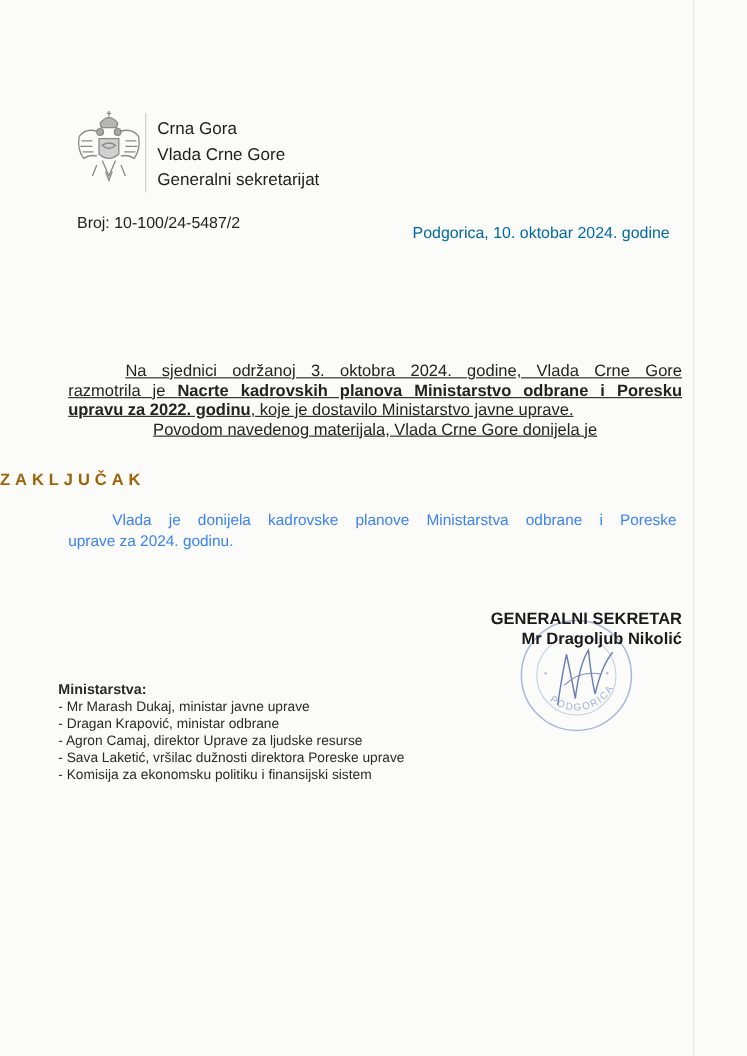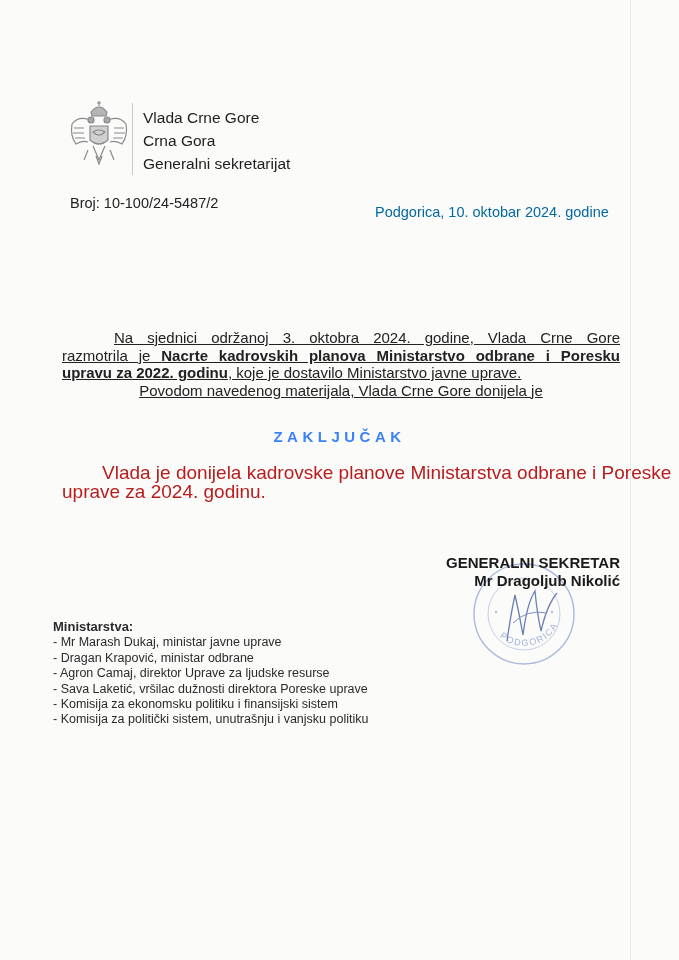--- a/index.html
+++ b/index.html
@@ -37,26 +37,26 @@
       position: absolute; left: 62px; top: 329px; width: 558px;
       font-size: 15px; line-height: 17.5px; color: #222;
       text-align: justify;
     }
     .body-text .indent { display: inline-block; width: 52px; }
     .body-text b { font-weight: bold; }
     .line { display: block; text-align: justify; text-align-last: justify; white-space: nowrap; text-decoration: underline; }
     .line.center { text-align: center; text-align-last: center; }
     .title {
       position: absolute; left: 0; width: 679px; top: 428px;
-      text-align: center; font-weight: bold; font-size: 15px; letter-spacing: 4.5px;
-      color: #3b82f6;
+      font-weight: bold; font-size: 15px; letter-spacing: 4.5px;
+      color: #a16207;
     }
     .conclusion {
       position: absolute; left: 62px; top: 463px; width: 553px;
-      font-size: 19px; line-height: 19px; color: #b91c1c;
+      font-size: 14px; line-height: 19px; color: #3b82f6;
     }
     .conclusion .l1 { display: block; padding-left: 40px; text-align: justify; text-align-last: justify; white-space: nowrap; }
     .conclusion .l2 { display: block; white-space: nowrap; }
     .stamp {
       position: absolute; left: 470px; top: 560px; width: 108px; height: 108px;
     }
     .signature {
       position: absolute; left: 497px; top: 583px; width: 70px; height: 60px;
     }
     .sign-block {
@@ -96,22 +96,22 @@
     <path d="M27 34 Q33 30 39 34 Q33 40 27 34 Z"></path>
 
     <path d="M27 48 L33 62 L39 48"></path>
     <path d="M22 52 L18 62 M44 52 L48 62"></path>
     <path d="M30 58 L33 66 L36 58"></path>
   </g>
 </svg>
 <div class="header-divider"></div>
 
 <div class="header-lines">
+  <div>Crna Gora</div>
   <div>Vlada Crne Gore</div>
-  <div>Crna Gora</div>
   <div>Generalni sekretarijat</div>
 </div>
 
 <div class="broj">Broj: 10-100/24-5487/2</div>
 <div class="place-date">Podgorica, 10. oktobar 2024. godine</div>
 
 <div class="body-text">
   <span class="line"><span class="indent"></span><span>Na sjednici održanoj 3. oktobra 2024. godine, Vlada Crne Gore</span></span>
   <span class="line"><span>razmotrila je </span><b>Nacrte kadrovskih planova Ministarstvo odbrane i Poresku</b></span>
   <span class="line" style="text-align:left;text-align-last:left;"><b>upravu za 2022. godinu</b><span>, koje je dostavilo Ministarstvo javne uprave.</span></span>
@@ -148,14 +148,13 @@
   <div class="name">Mr Dragoljub Nikolić</div>
 </div>
 
 <div class="delivered">
   <div class="head">Ministarstva:</div>
   <div class="item">- Mr Marash Dukaj, ministar javne uprave</div>
   <div class="item">- Dragan Krapović, ministar odbrane</div>
   <div class="item">- Agron Camaj, direktor Uprave za ljudske resurse</div>
   <div class="item">- Sava Laketić, vršilac dužnosti direktora Poreske uprave</div>
   <div class="item">- Komisija za ekonomsku politiku i finansijski sistem</div>
-  <div class="item">- Komisija za politički sistem, unutrašnju i vanjsku politiku</div>
 </div>
 
 </body></html>

